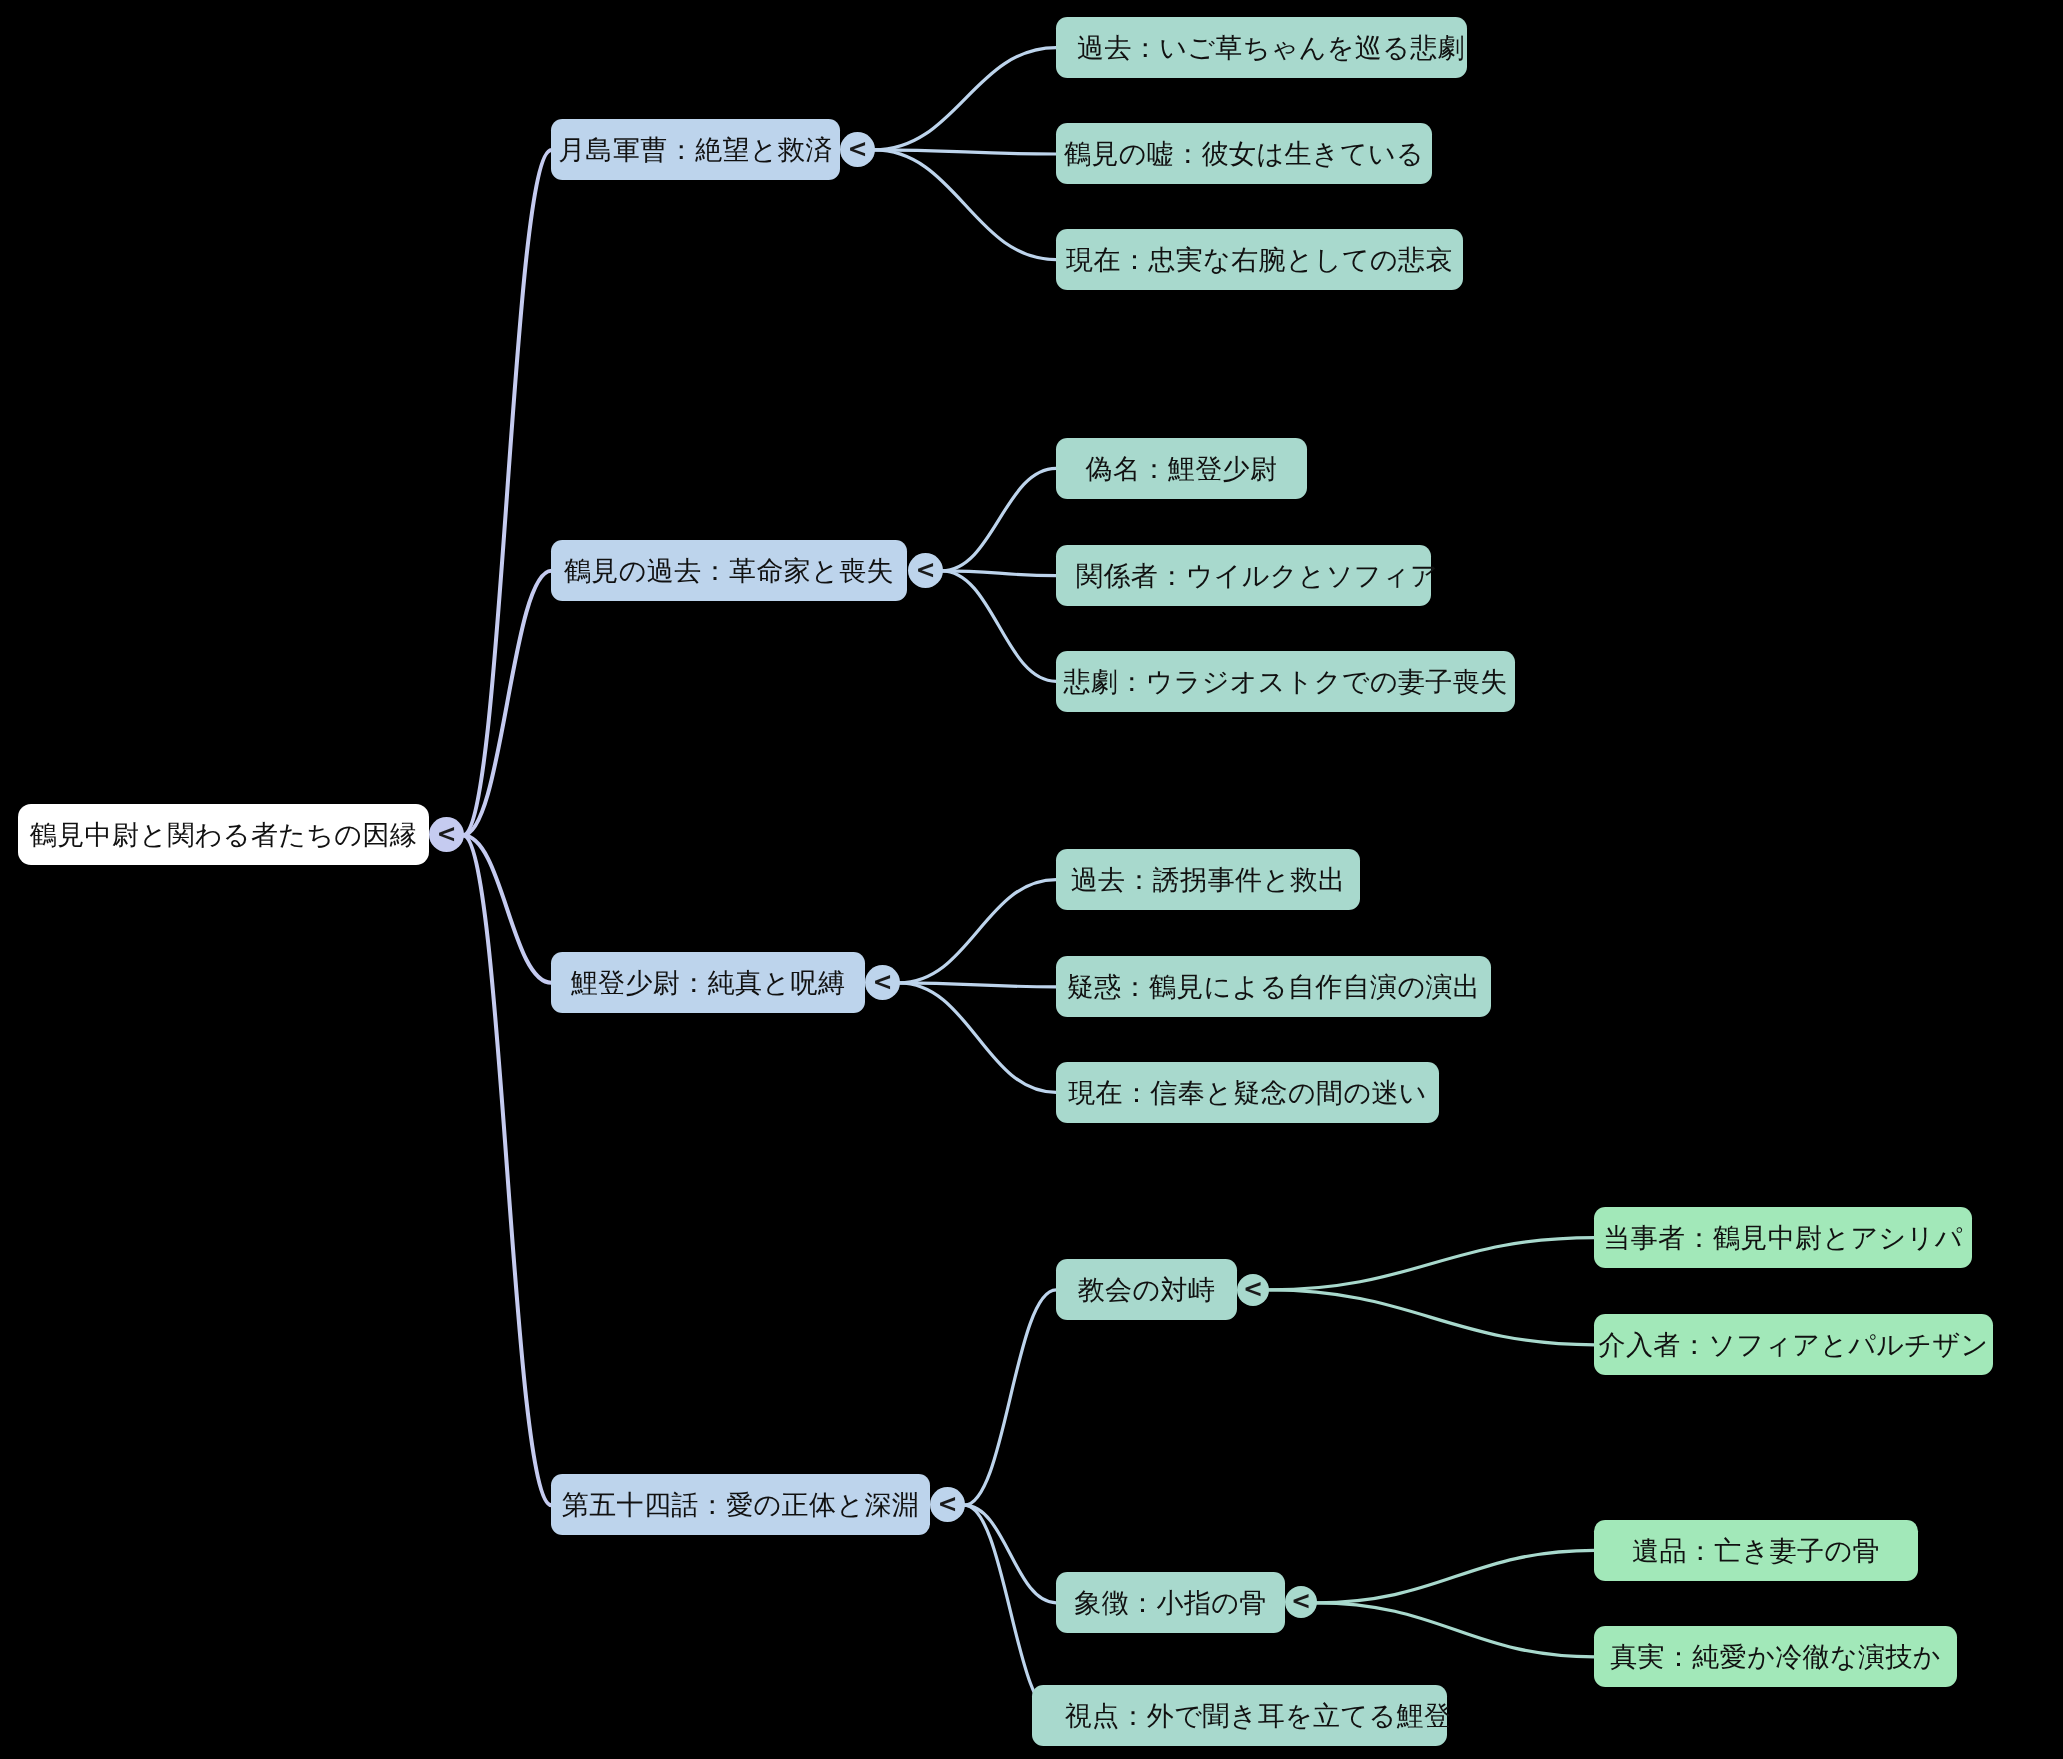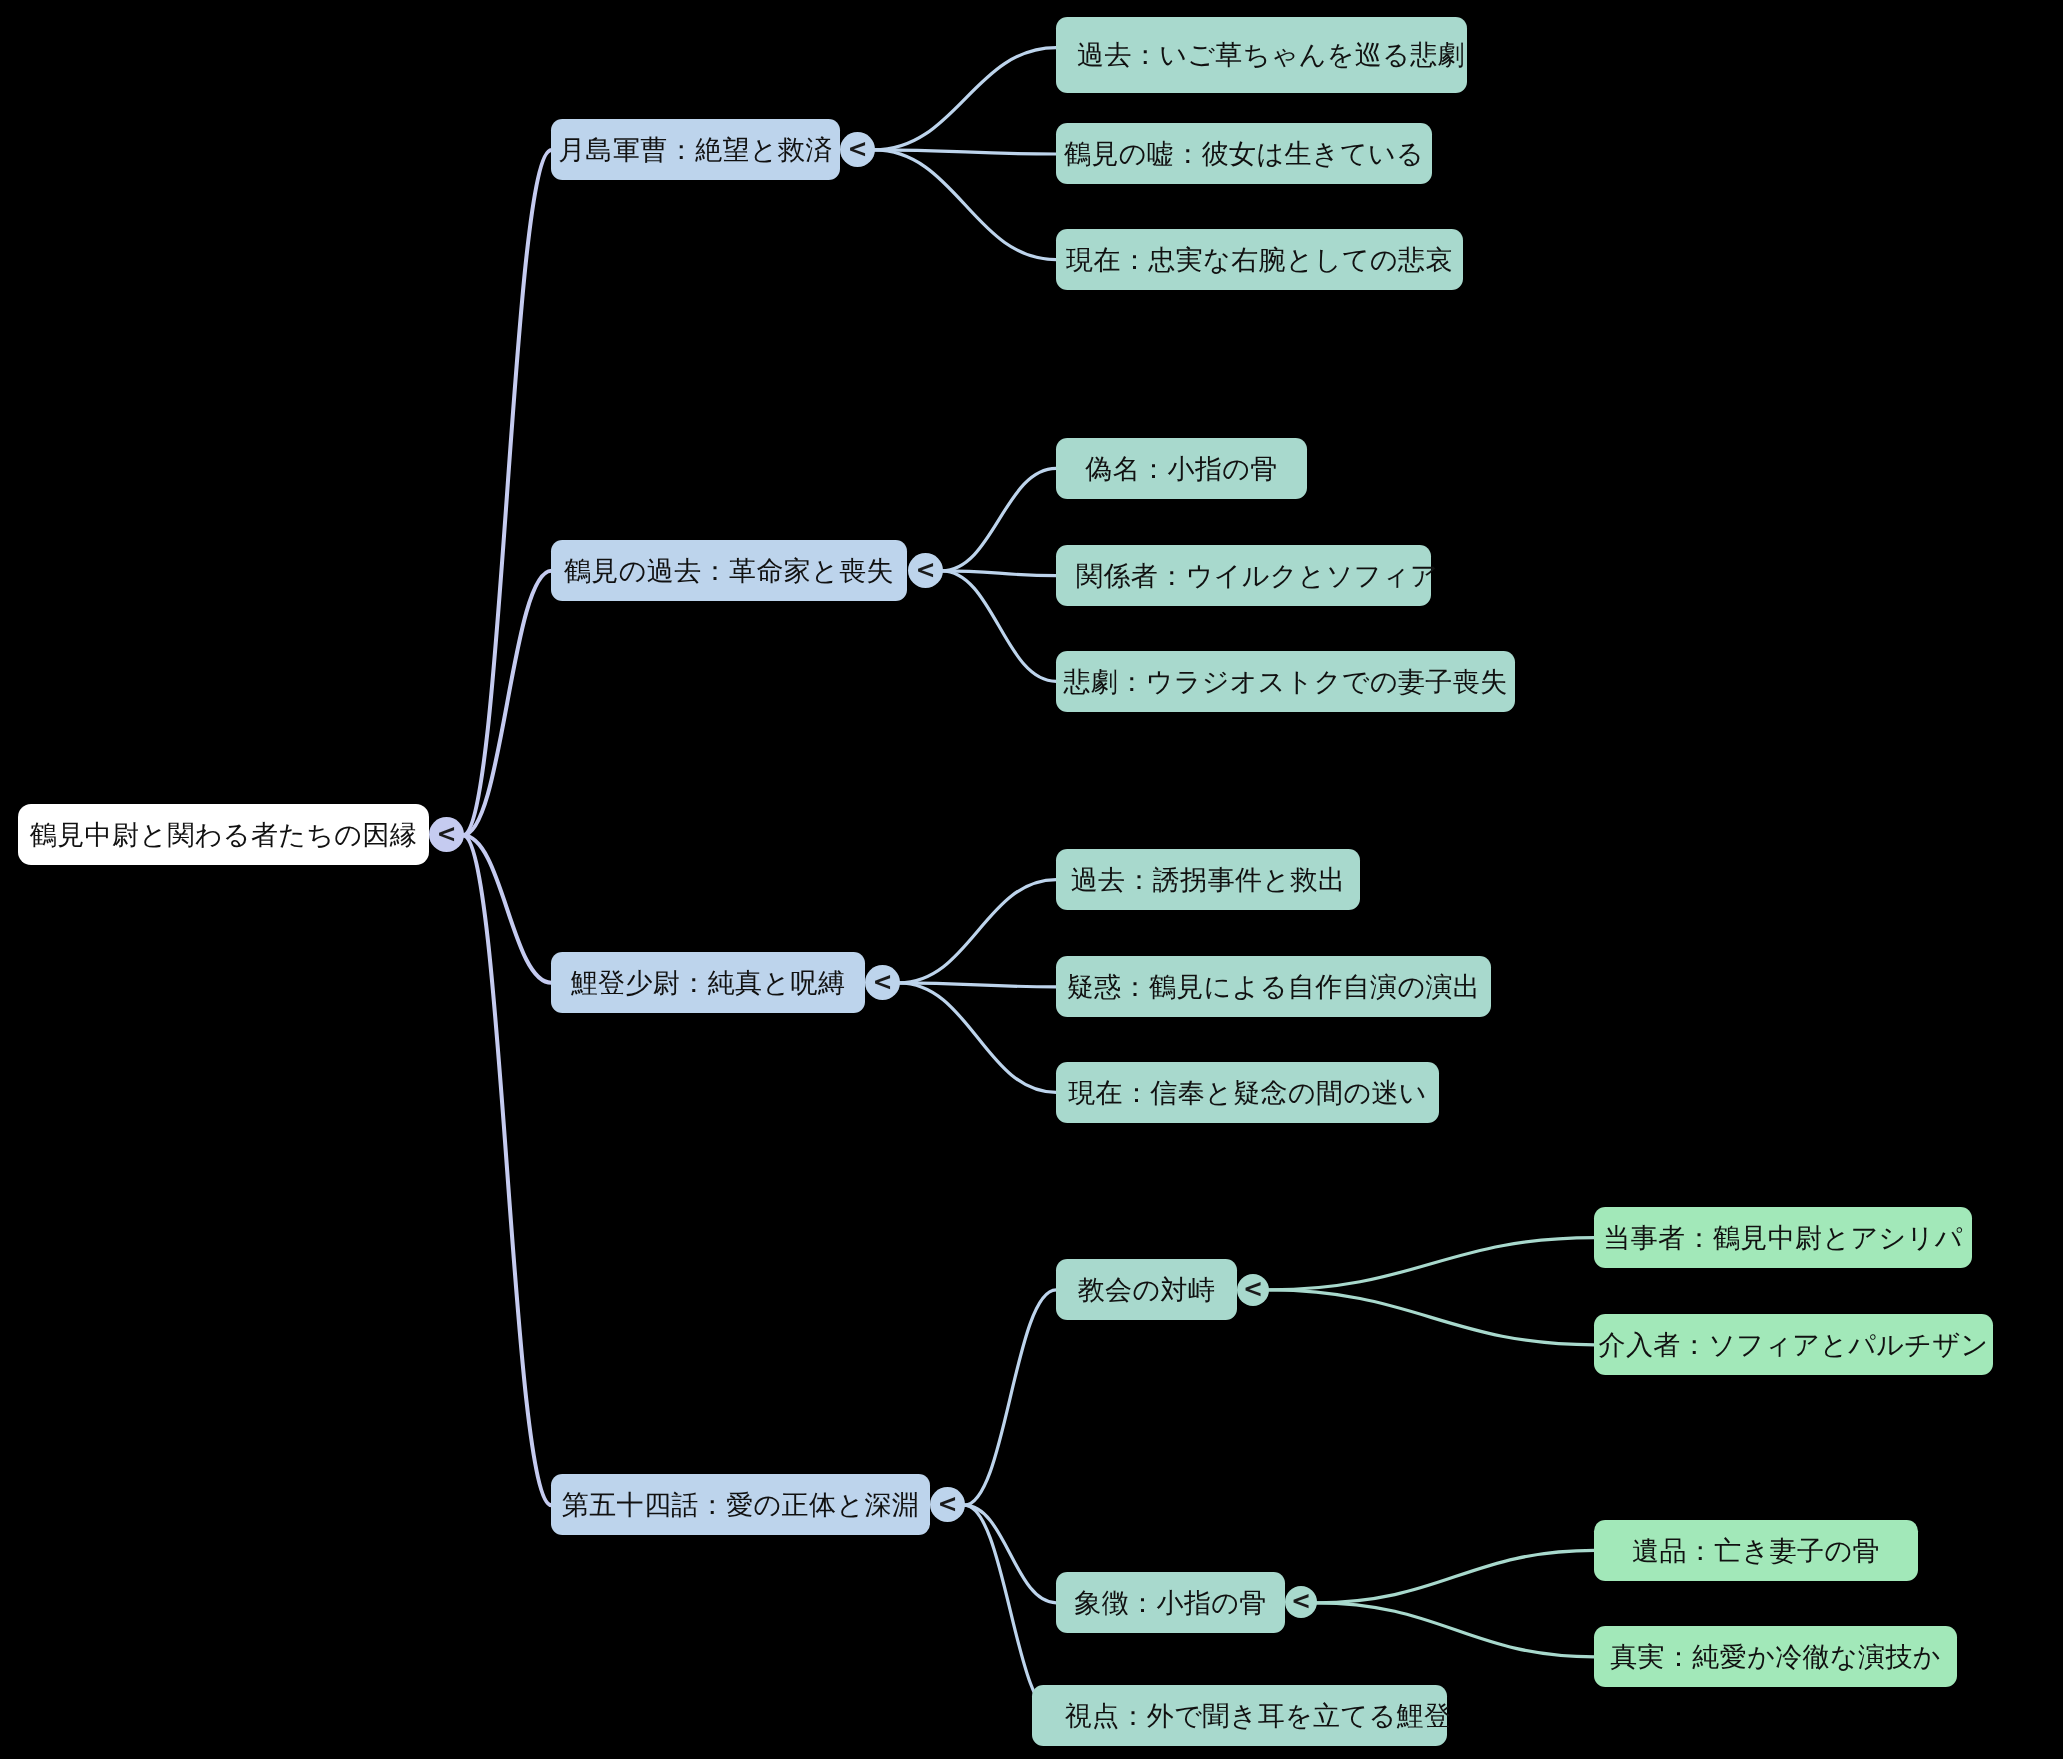--- a/index.html
+++ b/index.html
@@ -95,28 +95,28 @@
       <path d="M 1196 1867 C 1247.3 1867, 1258.7 2128, 1310 2128" fill="none" stroke="#bdd4ec" stroke-width="4" stroke-linecap="round"></path>
     </svg>
 <div class="node node-root" style="left: 18px; top: 804px; width: 411px; height: 61px;">鶴見中尉と関わる者たちの因縁</div>
     <div class="collapse-marker cm-lav" style="left: 429px; top: 817px; width: 35px; height: 35px;">
       <span class="cm-glyph">&lt;</span>
     </div>
     <div class="node node-l2" style="left: 551px; top: 119px; width: 289px; height: 61px;">月島軍曹：絶望と救済</div>
     <div class="collapse-marker cm-blue" style="left: 840px; top: 132px; width: 35px; height: 35px;">
       <span class="cm-glyph">&lt;</span>
     </div>
-    <div class="node node-l3" style="left: 1056px; top: 17px; width: 411px; height: 76px; padding-left: 19px;">過去：いご草ちゃんを巡る悲劇</div>
+    <div class="node node-l3" style="left: 1056px; top: 17px; width: 411px; height: 61px; padding-left: 19px;">過去：いご草ちゃんを巡る悲劇</div>
     <div class="node node-l3" style="left: 1056px; top: 123px; width: 376px; height: 61px;">鶴見の嘘：彼女は生きている</div>
     <div class="node node-l3" style="left: 1056px; top: 229px; width: 407px; height: 61px; font-family: Liberation Mono, monospace;">現在：忠実な右腕としての悲哀</div>
     <div class="node node-l2" style="left: 551px; top: 540px; width: 356px; height: 61px;">鶴見の過去：革命家と喪失</div>
     <div class="collapse-marker cm-blue" style="left: 908px; top: 553px; width: 35px; height: 35px;">
       <span class="cm-glyph">&lt;</span>
     </div>
-    <div class="node node-l3" style="left: 1056px; top: 438px; width: 251px; height: 61px;">偽名：小指の骨</div>
+    <div class="node node-l3" style="left: 1056px; top: 438px; width: 251px; height: 61px;">偽名：鯉登少尉</div>
     <div class="node node-l3" style="left: 1056px; top: 545px; width: 375px; height: 61px; padding-left: 27px;">関係者：ウイルクとソフィア</div>
     <div class="node node-l2" style="left: 551px; top: 952px; width: 314px; height: 61px;">鯉登少尉：純真と呪縛</div>
     <div class="node node-l3" style="left: 1056px; top: 651px; width: 459px; height: 61px;">悲劇：ウラジオストクでの妻子喪失</div>
     <div class="collapse-marker cm-blue" style="left: 865px; top: 965px; width: 35px; height: 35px;">
       <span class="cm-glyph">&lt;</span>
     </div>
     <div class="node node-l3" style="left: 1056px; top: 849px; width: 304px; height: 61px;">過去：誘拐事件と救出</div>
     <div class="node node-l3" style="left: 1056px; top: 956px; width: 435px; height: 61px;">疑惑：鶴見による自作自演の演出</div>
     <div class="node node-l3" style="left: 1056px; top: 1062px; width: 383px; height: 61px;">現在：信奉と疑念の間の迷い</div>
     <div class="node node-l2" style="left: 551px; top: 1474px; width: 379px; height: 61px;">第五十四話：愛の正体と深淵</div>

